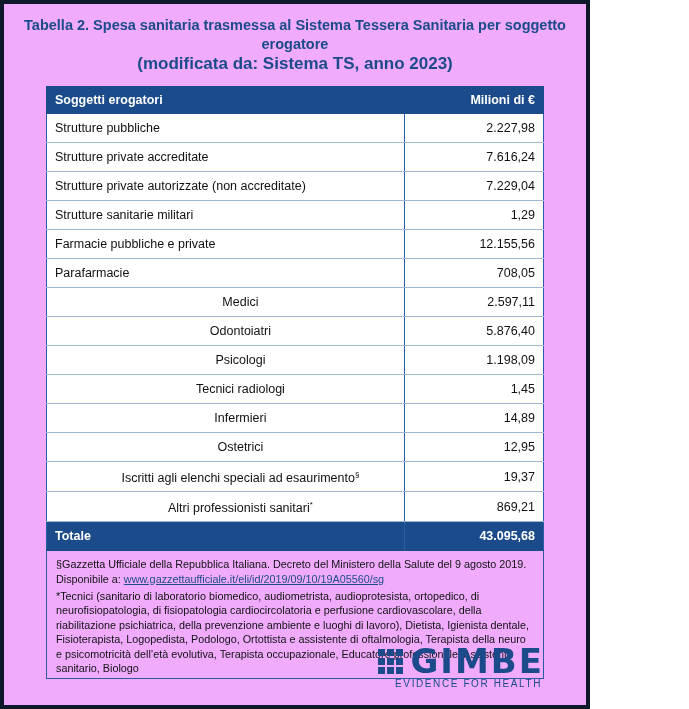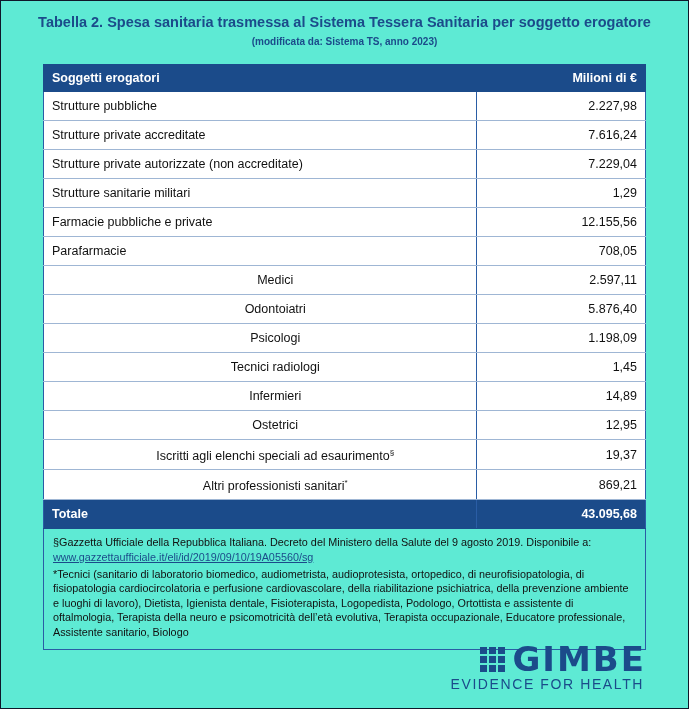--- a/index.html
+++ b/index.html
@@ -8,41 +8,41 @@
   }
   body {
     width: 689px;
     height: 709px;
     background: #ffffff;
     font-family: "Liberation Sans", sans-serif;
     color: #1a1a1a;
     overflow: hidden;
   }
   .page {
-    width: 689px;
+    width: 590px;
     height: 709px;
     box-sizing: border-box;
-    border: 1px solid #0f172a;
+    border: 4px solid #0f172a;
     position: relative;
-    background: #5eead4;
+    background: #f0abfc;
   }
   .title-block {
     padding: 12px 18px 6px 18px;
     text-align: center;
   }
   .title-line1 {
     color: #1b4b8a;
     font-weight: bold;
     font-size: 14.5px;
     line-height: 19px;
   }
   .title-line2 {
     color: #1b4b8a;
     font-weight: bold;
-    font-size: 10px;
+    font-size: 17px;
     line-height: 20px;
   }
   .table-wrap {
     margin: 6px 42px 14px 42px;
   }
   table.main {
     width: 100%;
     border-collapse: collapse;
     table-layout: fixed;
     font-size: 12.5px;
@@ -81,21 +81,21 @@
     background: #1b4b8a;
     color: #ffffff;
     font-weight: bold;
     border-bottom: 1px solid #1b4b8a;
     border-top: 1px solid #1b4b8a;
   }
   .notes {
     border-left: 1px solid #2a5da5;
     border-right: 1px solid #2a5da5;
     border-bottom: 1px solid #2a5da5;
-    padding: 6px 9px 8px 9px;
+    padding: 6px 9px 0 9px;
     font-size: 10.8px;
     line-height: 14.6px;
     color: #111111;
   }
   .notes p {
     margin: 0 0 2px 0;
   }
   .sup {
     font-size: 8px;
     vertical-align: super;
@@ -131,21 +131,21 @@
   .logo-text {
     color: #1b4b8a;
     font-size: 34px;
     font-weight: bold;
     letter-spacing: 2px;
     line-height: 30px;
     font-family: "DejaVu Sans", sans-serif;
   }
   .logo-sub {
     color: #1b4b8a;
-    font-size: 14px;
+    font-size: 10px;
     letter-spacing: 1.6px;
     margin-top: 2px;
     margin-right: 2px;
   }
 </style>
 </head>
 <body>
 
 <div class="page">
 

